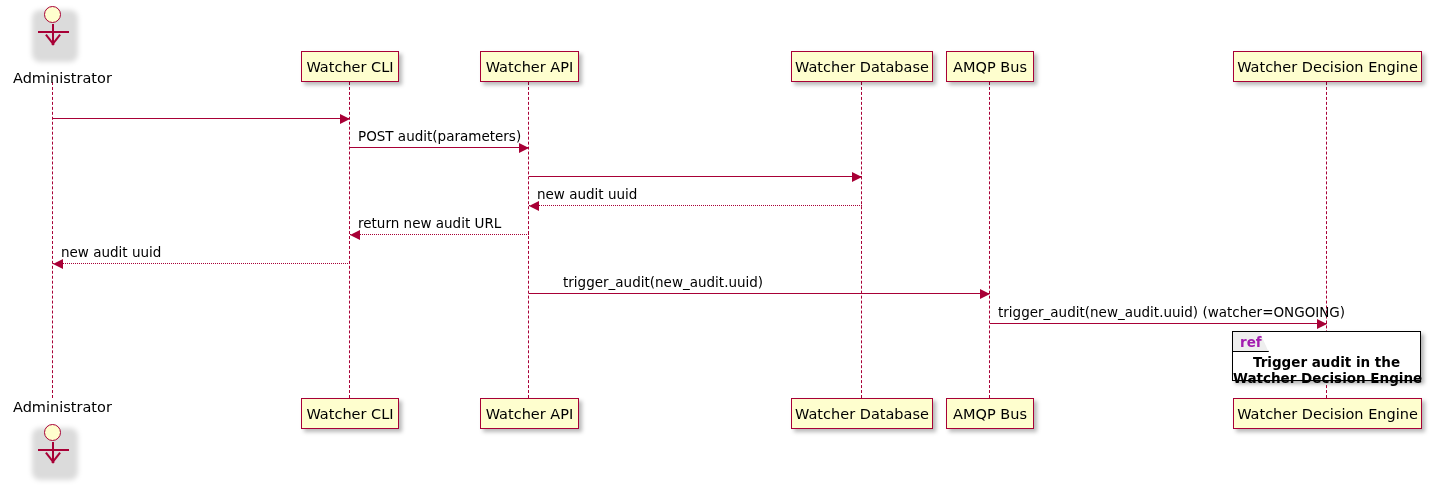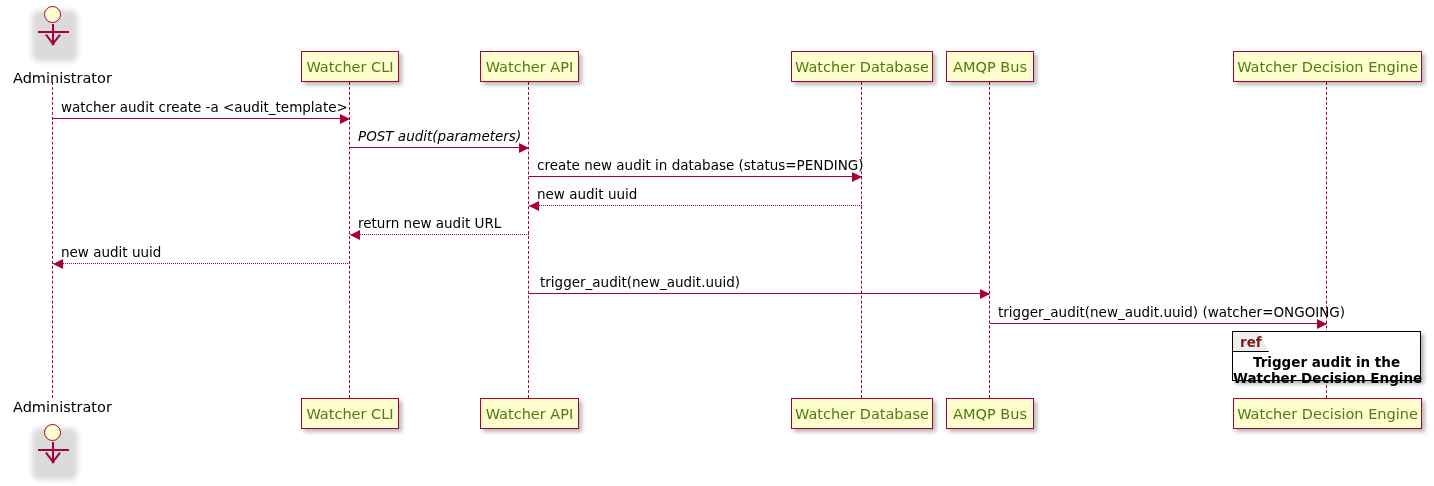--- a/index.html
+++ b/index.html
@@ -9,21 +9,21 @@
     overflow:hidden;position:relative;
   }
   #canvas{position:absolute;left:0;top:0;width:1434px;height:486px;}
 
   
   .pbox{
     position:absolute;box-sizing:border-box;
     background:#FEFECE;border:1.5px solid #A80036;
     box-shadow:3px 3px 4px rgba(0,0,0,.28);
     display:flex;align-items:center;justify-content:center;
-    font-size:14.5px;color:#4d7c0f;white-space:nowrap;
+    font-size:14.5px;color:#000000;white-space:nowrap;
     height:31px;
   }
 
   
   .lifeline{
     position:absolute;width:0;
     border-left:1.4px dashed #A80036;
   }
 
   
@@ -68,21 +68,21 @@
 
   
   .reffrag{
     position:absolute;box-sizing:border-box;
     background:#FFFFFF;border:1.5px solid #000;
     box-shadow:3px 3px 4px rgba(0,0,0,.30);
   }
   .reftab{
     position:absolute;left:0;top:0;height:19px;
     background:#EEEEEE;border-right:1.5px solid #000;border-bottom:1.5px solid #000;
-    font-size:13.5px;font-weight:bold;color:#7f1d1d;
+    font-size:13.5px;font-weight:bold;color:#a21caf;
     padding:0 6px 0 7px;display:flex;align-items:center;
     clip-path:polygon(0 0, calc(100% - 9px) 0, 100% 100%, 0 100%);
   }
   .refbody{
     position:absolute;left:0;right:0;top:22px;
     text-align:center;font-size:13.5px;color:#000;line-height:16px;
   }
   .refbody div{white-space:nowrap;font-weight:bold;}
 </style>
 </head>
@@ -138,39 +138,37 @@
       <span>AMQP Bus</span>
     </div>
     <div class="pbox" style="left: 1233px; top: 51px; width: 189px;">
       <span>Watcher Decision Engine</span>
     </div>
     <div class="pbox" style="left: 1233px; top: 398px; width: 189px;">
       <span>Watcher Decision Engine</span>
     </div>
     <div class="msgline" style="left: 53px; top: 118px; width: 297px;"></div>
     <div class="arrowhead right" style="left: 340px; top: 113.8px;"></div>
-    <div class="msglabel" style="left: 61px; top: 99px;">watcher audit create -a &lt;audit_template&gt;</div>
     <div class="msgline" style="left: 350px; top: 147px; width: 179px;"></div>
     <div class="arrowhead right" style="left: 519px; top: 142.8px;"></div>
-    <div class="msglabel" style="left: 358px; top: 128px; font-style: italic;">POST audit(parameters)</div>
+    <div class="msglabel" style="left: 358px; top: 128px;">POST audit(parameters)</div>
     <div class="msgline" style="left: 529px; top: 176px; width: 333px;"></div>
     <div class="arrowhead right" style="left: 852px; top: 171.8px;"></div>
-    <div class="msglabel" style="left: 537px; top: 157px;">create new audit in database (status=PENDING)</div>
     <div class="msgline dotted" style="left: 529px; top: 205px; width: 333px;"></div>
     <div class="arrowhead left" style="left: 529px; top: 200.8px;"></div>
     <div class="msglabel" style="left: 537px; top: 186px;">new audit uuid</div>
     <div class="msgline dotted" style="left: 350px; top: 234px; width: 179px;"></div>
     <div class="arrowhead left" style="left: 350px; top: 229.8px;"></div>
     <div class="msglabel" style="left: 358px; top: 215px;">return new audit URL</div>
     <div class="msgline dotted" style="left: 53px; top: 263px; width: 297px;"></div>
     <div class="arrowhead left" style="left: 53px; top: 258.8px;"></div>
     <div class="msglabel" style="left: 61px; top: 244px;">new audit uuid</div>
     <div class="msgline" style="left: 529px; top: 293px; width: 461px;"></div>
     <div class="arrowhead right" style="left: 980px; top: 288.8px;"></div>
-    <div class="msglabel" style="left: 540px; top: 274px;">trigger_audit(new_audit.uuid)</div>
+    <div class="msglabel" style="left: 563px; top: 274px;">trigger_audit(new_audit.uuid)</div>
     <div class="msgline" style="left: 990px; top: 323px; width: 337px;"></div>
     <div class="arrowhead right" style="left: 1317px; top: 318.8px;"></div>
     <div class="msglabel" style="left: 998px; top: 304px;">trigger_audit(new_audit.uuid) (watcher=ONGOING)</div>
     <div class="reffrag" style="left: 1232px; top: 331px; width: 189px; height: 50px;">
       <div class="reftab">ref</div>
       <div class="refbody">
         <div>Trigger audit in the</div>
         <div>Watcher Decision Engine</div>
       </div>
     </div>

